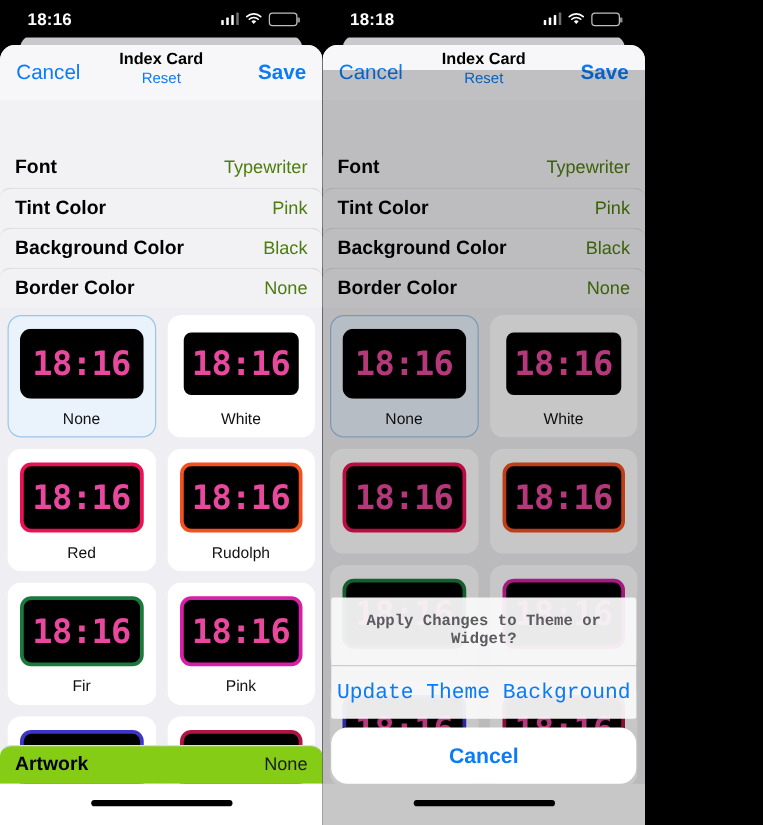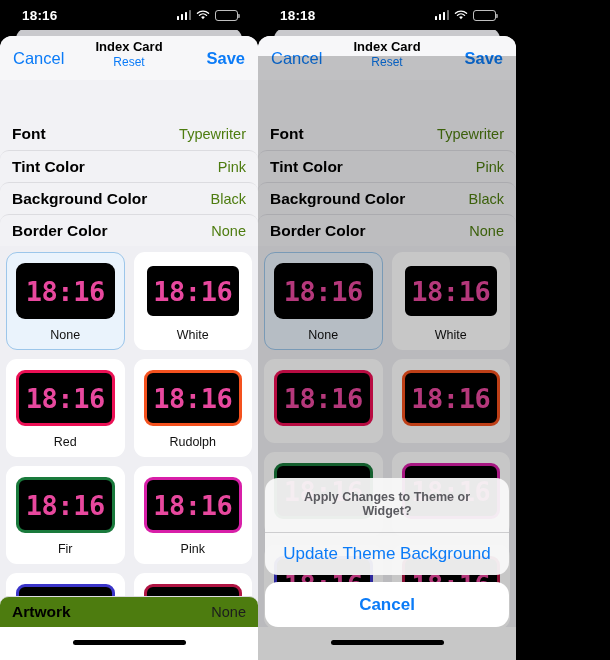--- a/index.html
+++ b/index.html
@@ -143,21 +143,21 @@
   }
   .card-label {
     margin-top: 9px;
     font-size: 12.5px; color: #111;
   }
 
   
   .artwork-bar {
     position: absolute; left: 0; right: 0; bottom: 33px;
     height: 31px;
-    background: #4d7c0f;
+    background: #84cc16;
     border-top: 1px solid #dcdce0;
     border-radius: 9px 9px 0 0;
     display: flex; align-items: center; justify-content: space-between;
     padding: 0 12px;
     z-index: 20;
   }
   .artwork-label { font-size: 15.5px; font-weight: 700; color: #000; }
   .artwork-value { font-size: 14.5px; color: #1c1c1e; }
 
   .home-area {
@@ -176,22 +176,23 @@
     background: rgba(0,0,0,.22);
     z-index: 30;
   }
   .action-sheet {
     position: absolute; left: 7px; right: 7px; bottom: 33px;
     z-index: 35;
     display: flex; flex-direction: column; gap: 7px;
   }
   .as-group {
     background: rgba(249,249,249,.94);
-    border-radius: 13px;
+    border-radius: 2px;
     overflow: hidden;
+    font-family: Liberation Mono, monospace;
   }
   .as-head {
     padding: 12px 14px 11px 14px;
     text-align: center;
     border-bottom: .8px solid rgba(60,60,67,.22);
   }
   .as-title {
     font-size: 12.5px; font-weight: 600; color: #5b5b60;
     margin-bottom: 3px;
   }

